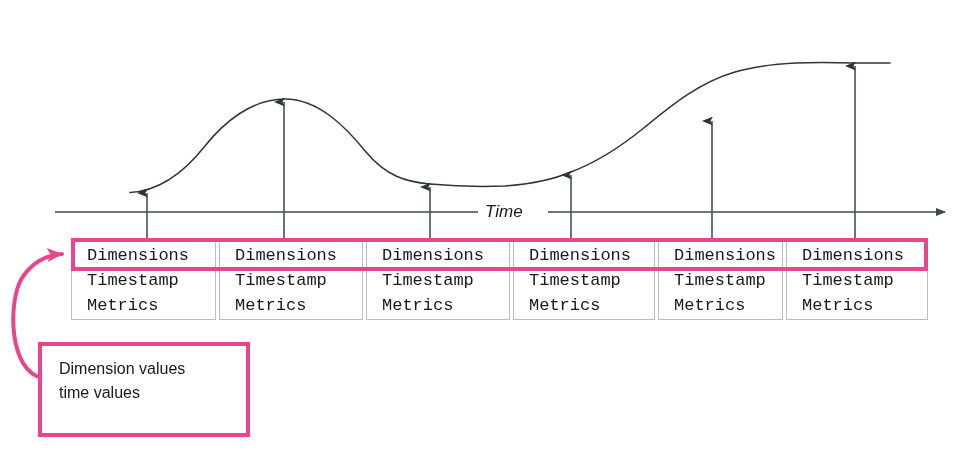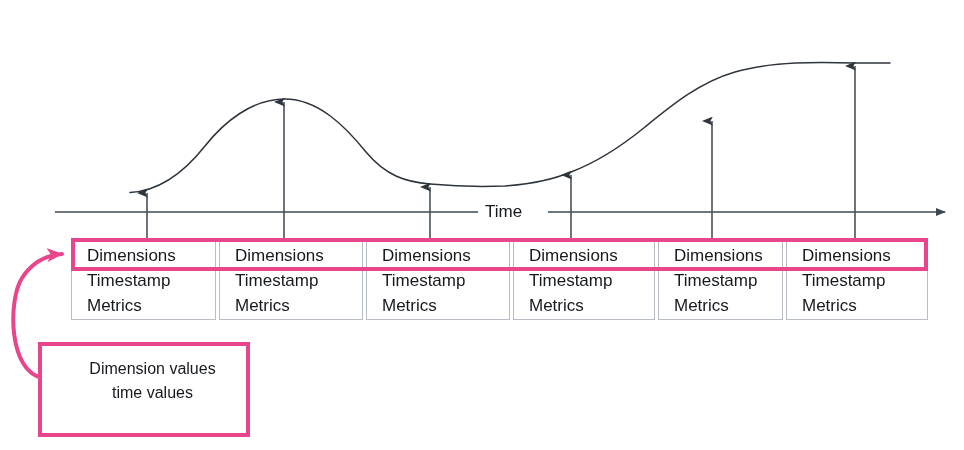--- a/index.html
+++ b/index.html
@@ -35,21 +35,21 @@
     background: #ffffff;
     top: 238px;
     height: 82px;
     padding: 4px 0 0 15px;
   }
   .record-line {
     font-size: 17px;
     line-height: 25px;
     color: #16191d;
     white-space: nowrap;
-    font-family: Liberation Sans, sans-serif;
+    font-family: Liberation Mono, monospace;
   }
   
   #dimensions-highlight {
     position: absolute;
     left: 71px;
     top: 238px;
     width: 857px;
     height: 33px;
     box-sizing: border-box;
     border: 4px solid #e8458c;
@@ -60,21 +60,20 @@
   #callout-box {
     position: absolute;
     left: 38px;
     top: 342px;
     width: 212px;
     height: 95px;
     box-sizing: border-box;
     border: 4px solid #e8458c;
     background: #ffffff;
     padding: 11px 0 0 17px;
-    text-align: center;
   }
   .callout-line {
     font-size: 16px;
     line-height: 24px;
     color: #16191d;
     white-space: nowrap;
   }
   
   #time-label {
     position: absolute;
@@ -116,21 +115,21 @@
              L 890,63" fill="none" stroke="#2e343b" stroke-width="1.5" stroke-linecap="round"></path>
 
     <line x1="147" y1="262" x2="147" y2="193" stroke="#4a515a" stroke-width="1.6" marker-end="url(#sample-arrow)"></line>
     <line x1="284" y1="262" x2="284" y2="102" stroke="#4a515a" stroke-width="1.6" marker-end="url(#sample-arrow)"></line>
     <line x1="430" y1="262" x2="430" y2="187" stroke="#4a515a" stroke-width="1.6" marker-end="url(#sample-arrow)"></line>
     <line x1="571" y1="262" x2="571" y2="175" stroke="#4a515a" stroke-width="1.6" marker-end="url(#sample-arrow)"></line>
     <line x1="712" y1="262" x2="712" y2="121" stroke="#4a515a" stroke-width="1.6" marker-end="url(#sample-arrow)"></line>
     <line x1="855" y1="262" x2="855" y2="66" stroke="#4a515a" stroke-width="1.6" marker-end="url(#sample-arrow)"></line>
   </svg>
 
-  <div id="time-label" style="left:478px; top:202px;">Time</div>
+  <div id="time-label" style="left:478px; top:202px;font-style:italic;">Time</div>
 
   <div class="record-box" style="left:71px;  width:145px;">
     <div class="record-line">Dimensions</div>
     <div class="record-line">Timestamp</div>
     <div class="record-line">Metrics</div>
   </div>
   <div class="record-box" style="left:219px; width:144px;">
     <div class="record-line">Dimensions</div>
     <div class="record-line">Timestamp</div>
     <div class="record-line">Metrics</div>

